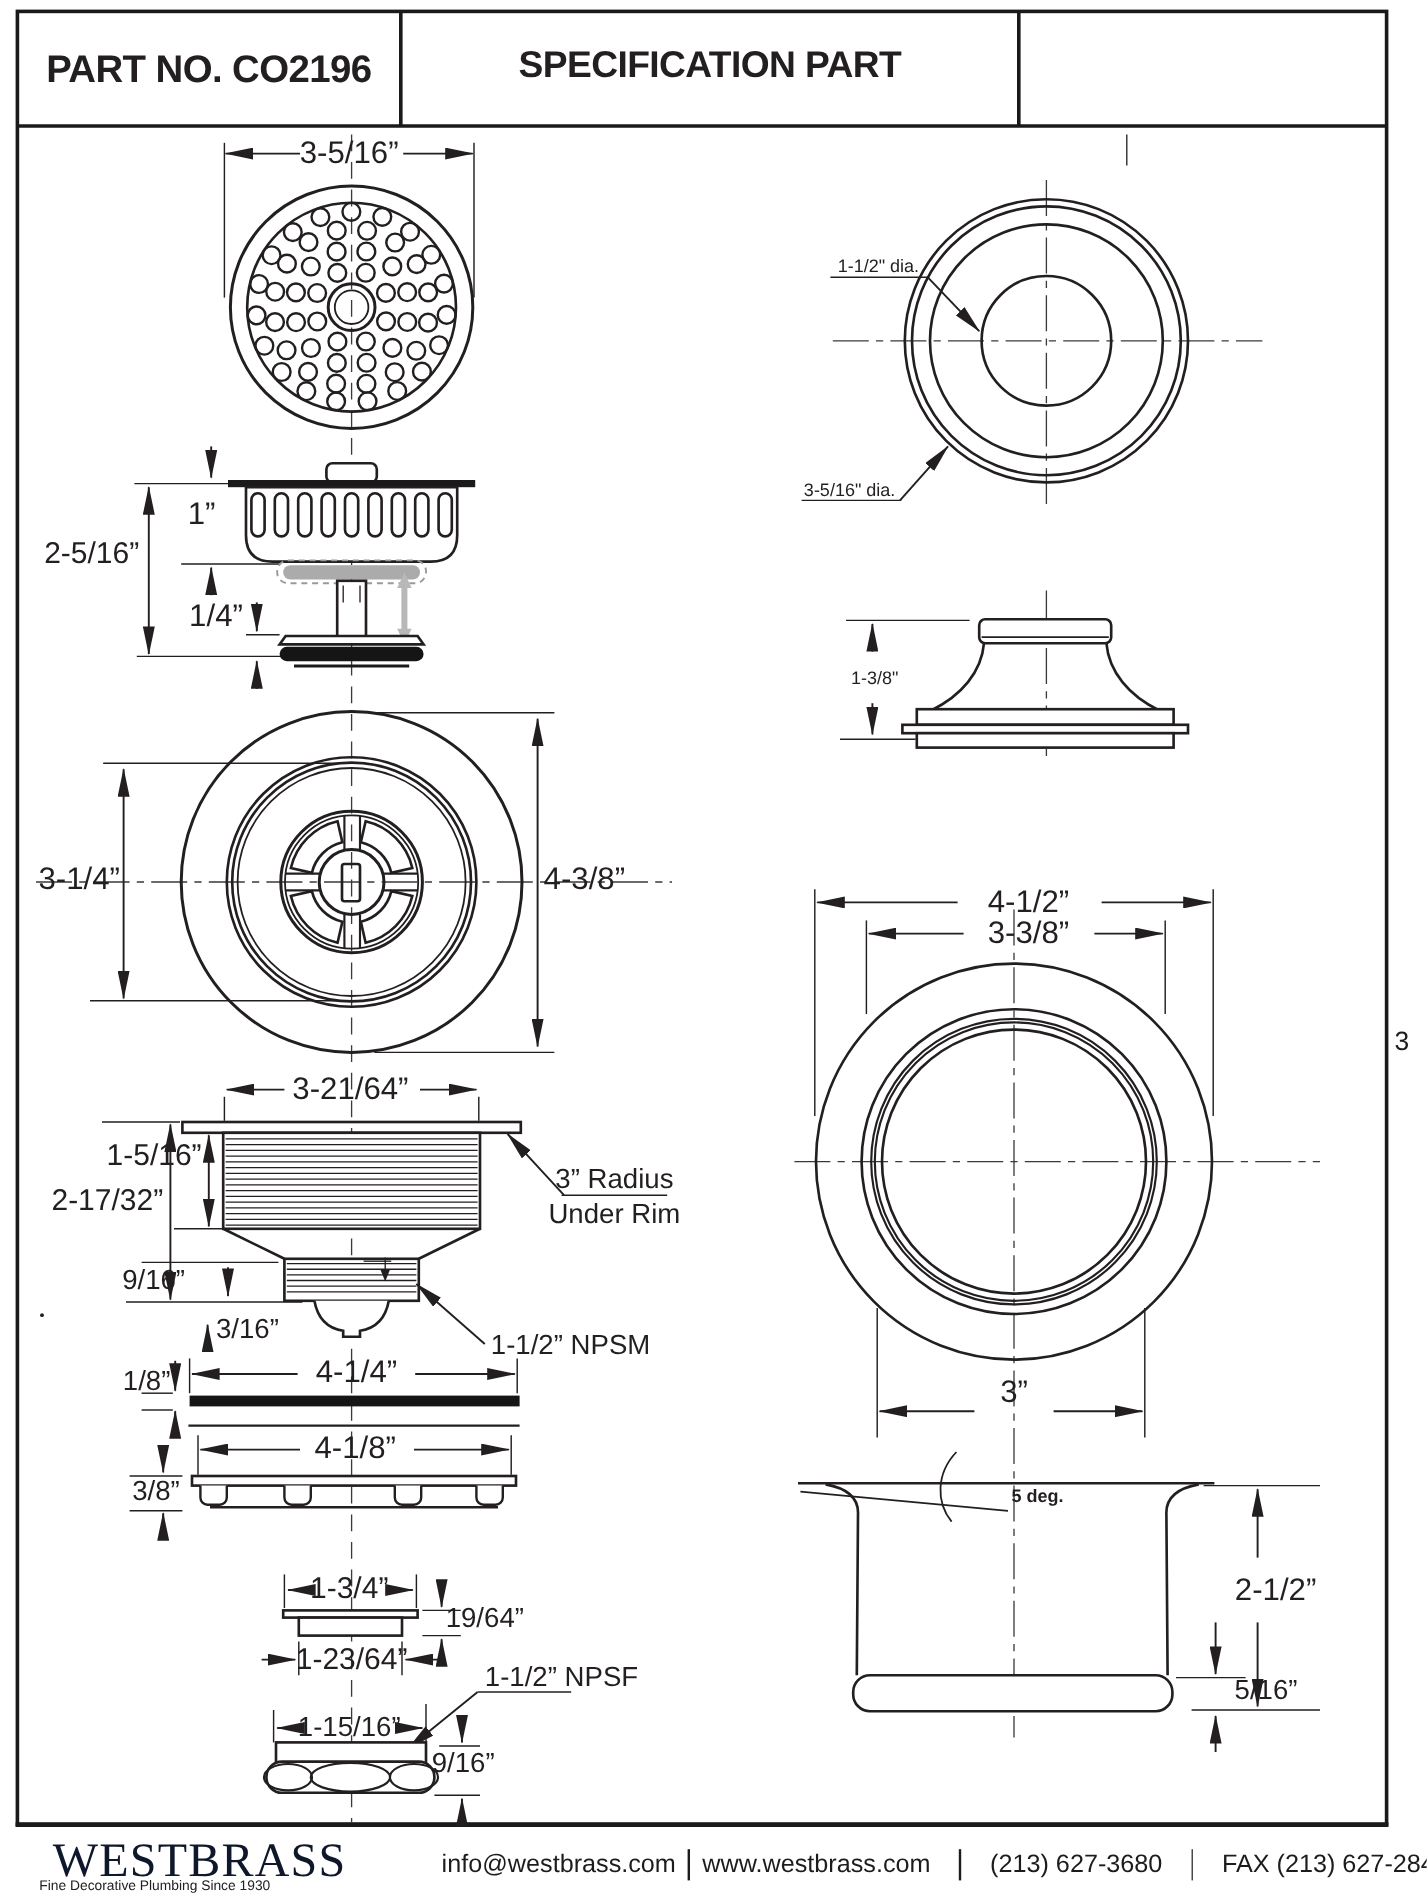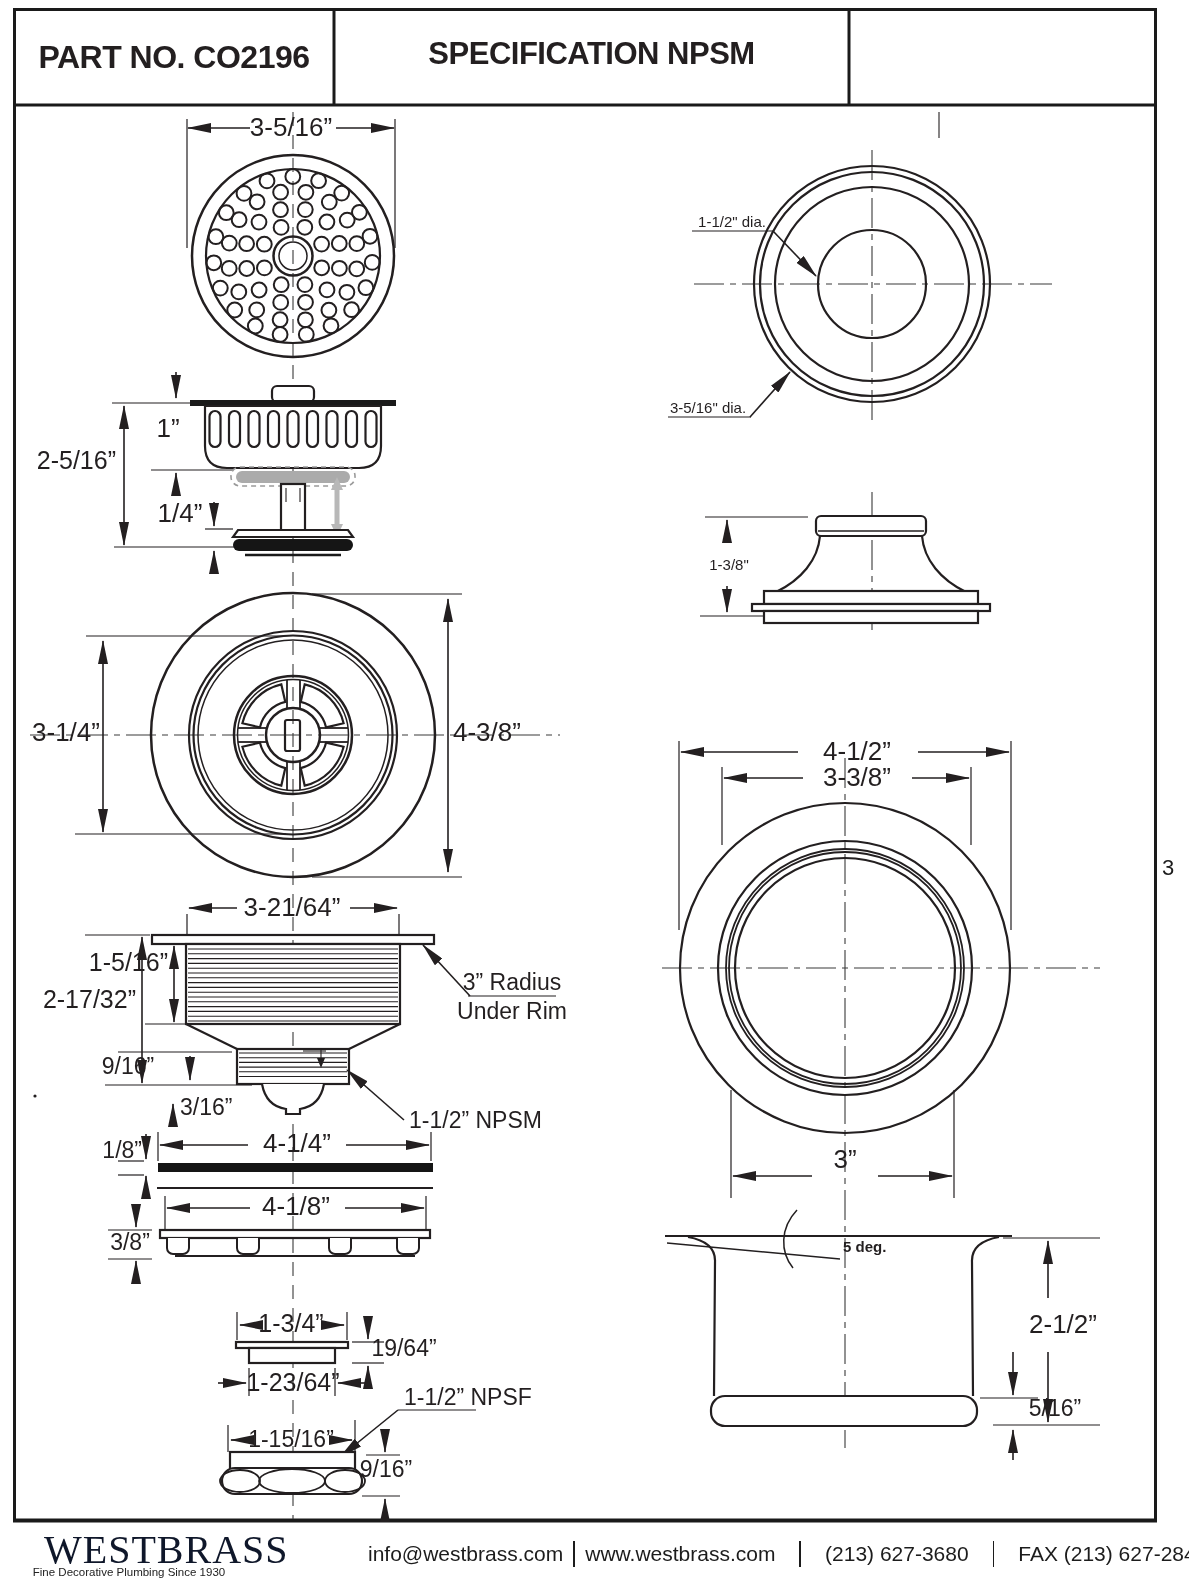--- a/index.html
+++ b/index.html
@@ -431,21 +431,21 @@
     <path class="dl" d="M1048,1352 L1048,1422" marker-end="url(#ar)"></path>
     <text class="t dim" x="1063" y="1333" text-anchor="middle" font-size="27">2-1/2”</text>
     <line class="ext" x1="980" y1="1398" x2="1038" y2="1398"></line>
     <path class="dl" d="M1013,1352 L1013,1395" marker-end="url(#ar)"></path>
     <path class="dl" d="M1013,1460 L1013,1430" marker-end="url(#ar)"></path>
     <text class="t dim24" x="1055" y="1416" text-anchor="middle">5/16”</text>
   </g>
 </svg>
 
 <div class="hdr-cell" style="left:14px;top:9px;width:320px;height:96px;font-size:32px;text-align:center;">PART NO. CO2196</div>
-<div class="hdr-cell" style="left:334px;top:9px;width:515px;height:90px;font-size:31px;">SPECIFICATION NPSM</div>
+<div class="hdr-cell" style="left:334px;top:9px;width:515px;height:90px;font-size:31px;">SPECIFICATION PART</div>
 
 <div class="page-num">3</div>
 
 <div class="footer-brand">WESTBRASS</div>
 <div class="footer-tag">Fine Decorative Plumbing Since 1930</div>
 <div class="footer-contact">
   <span>info@westbrass.com</span>
   <span class="sep a"></span>
   <span>www.westbrass.com</span>
   <span class="sep b"></span>

